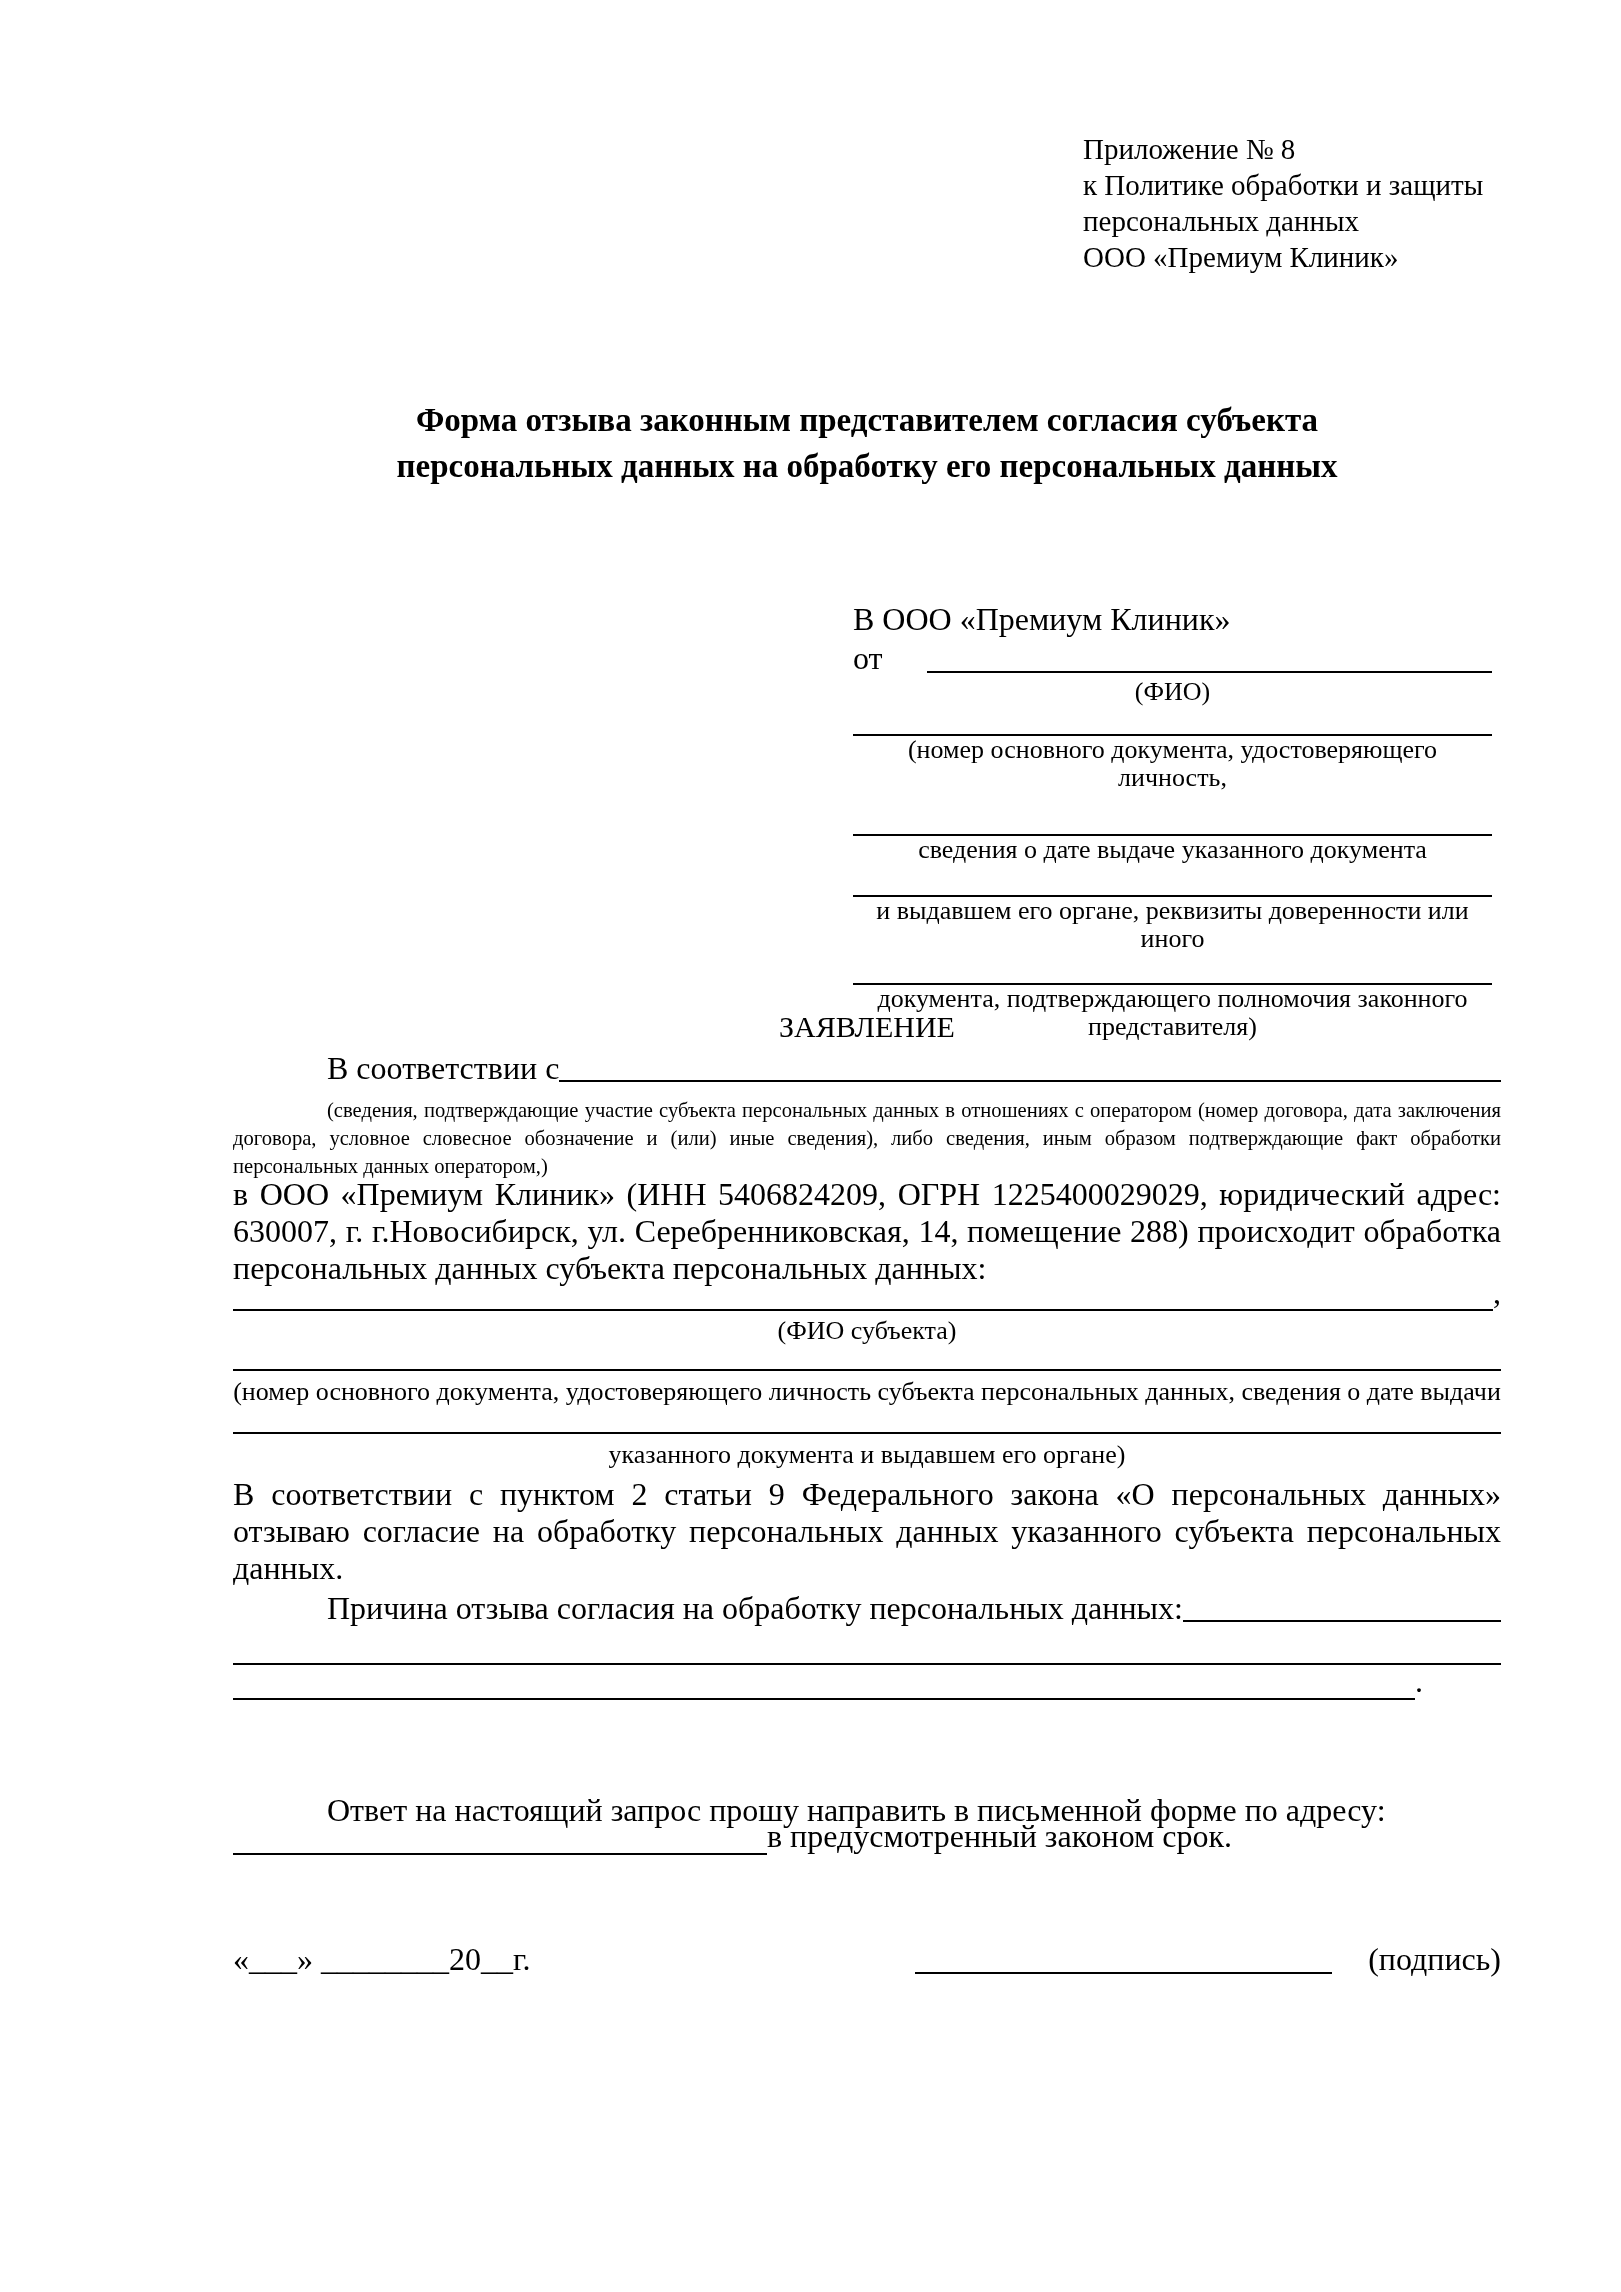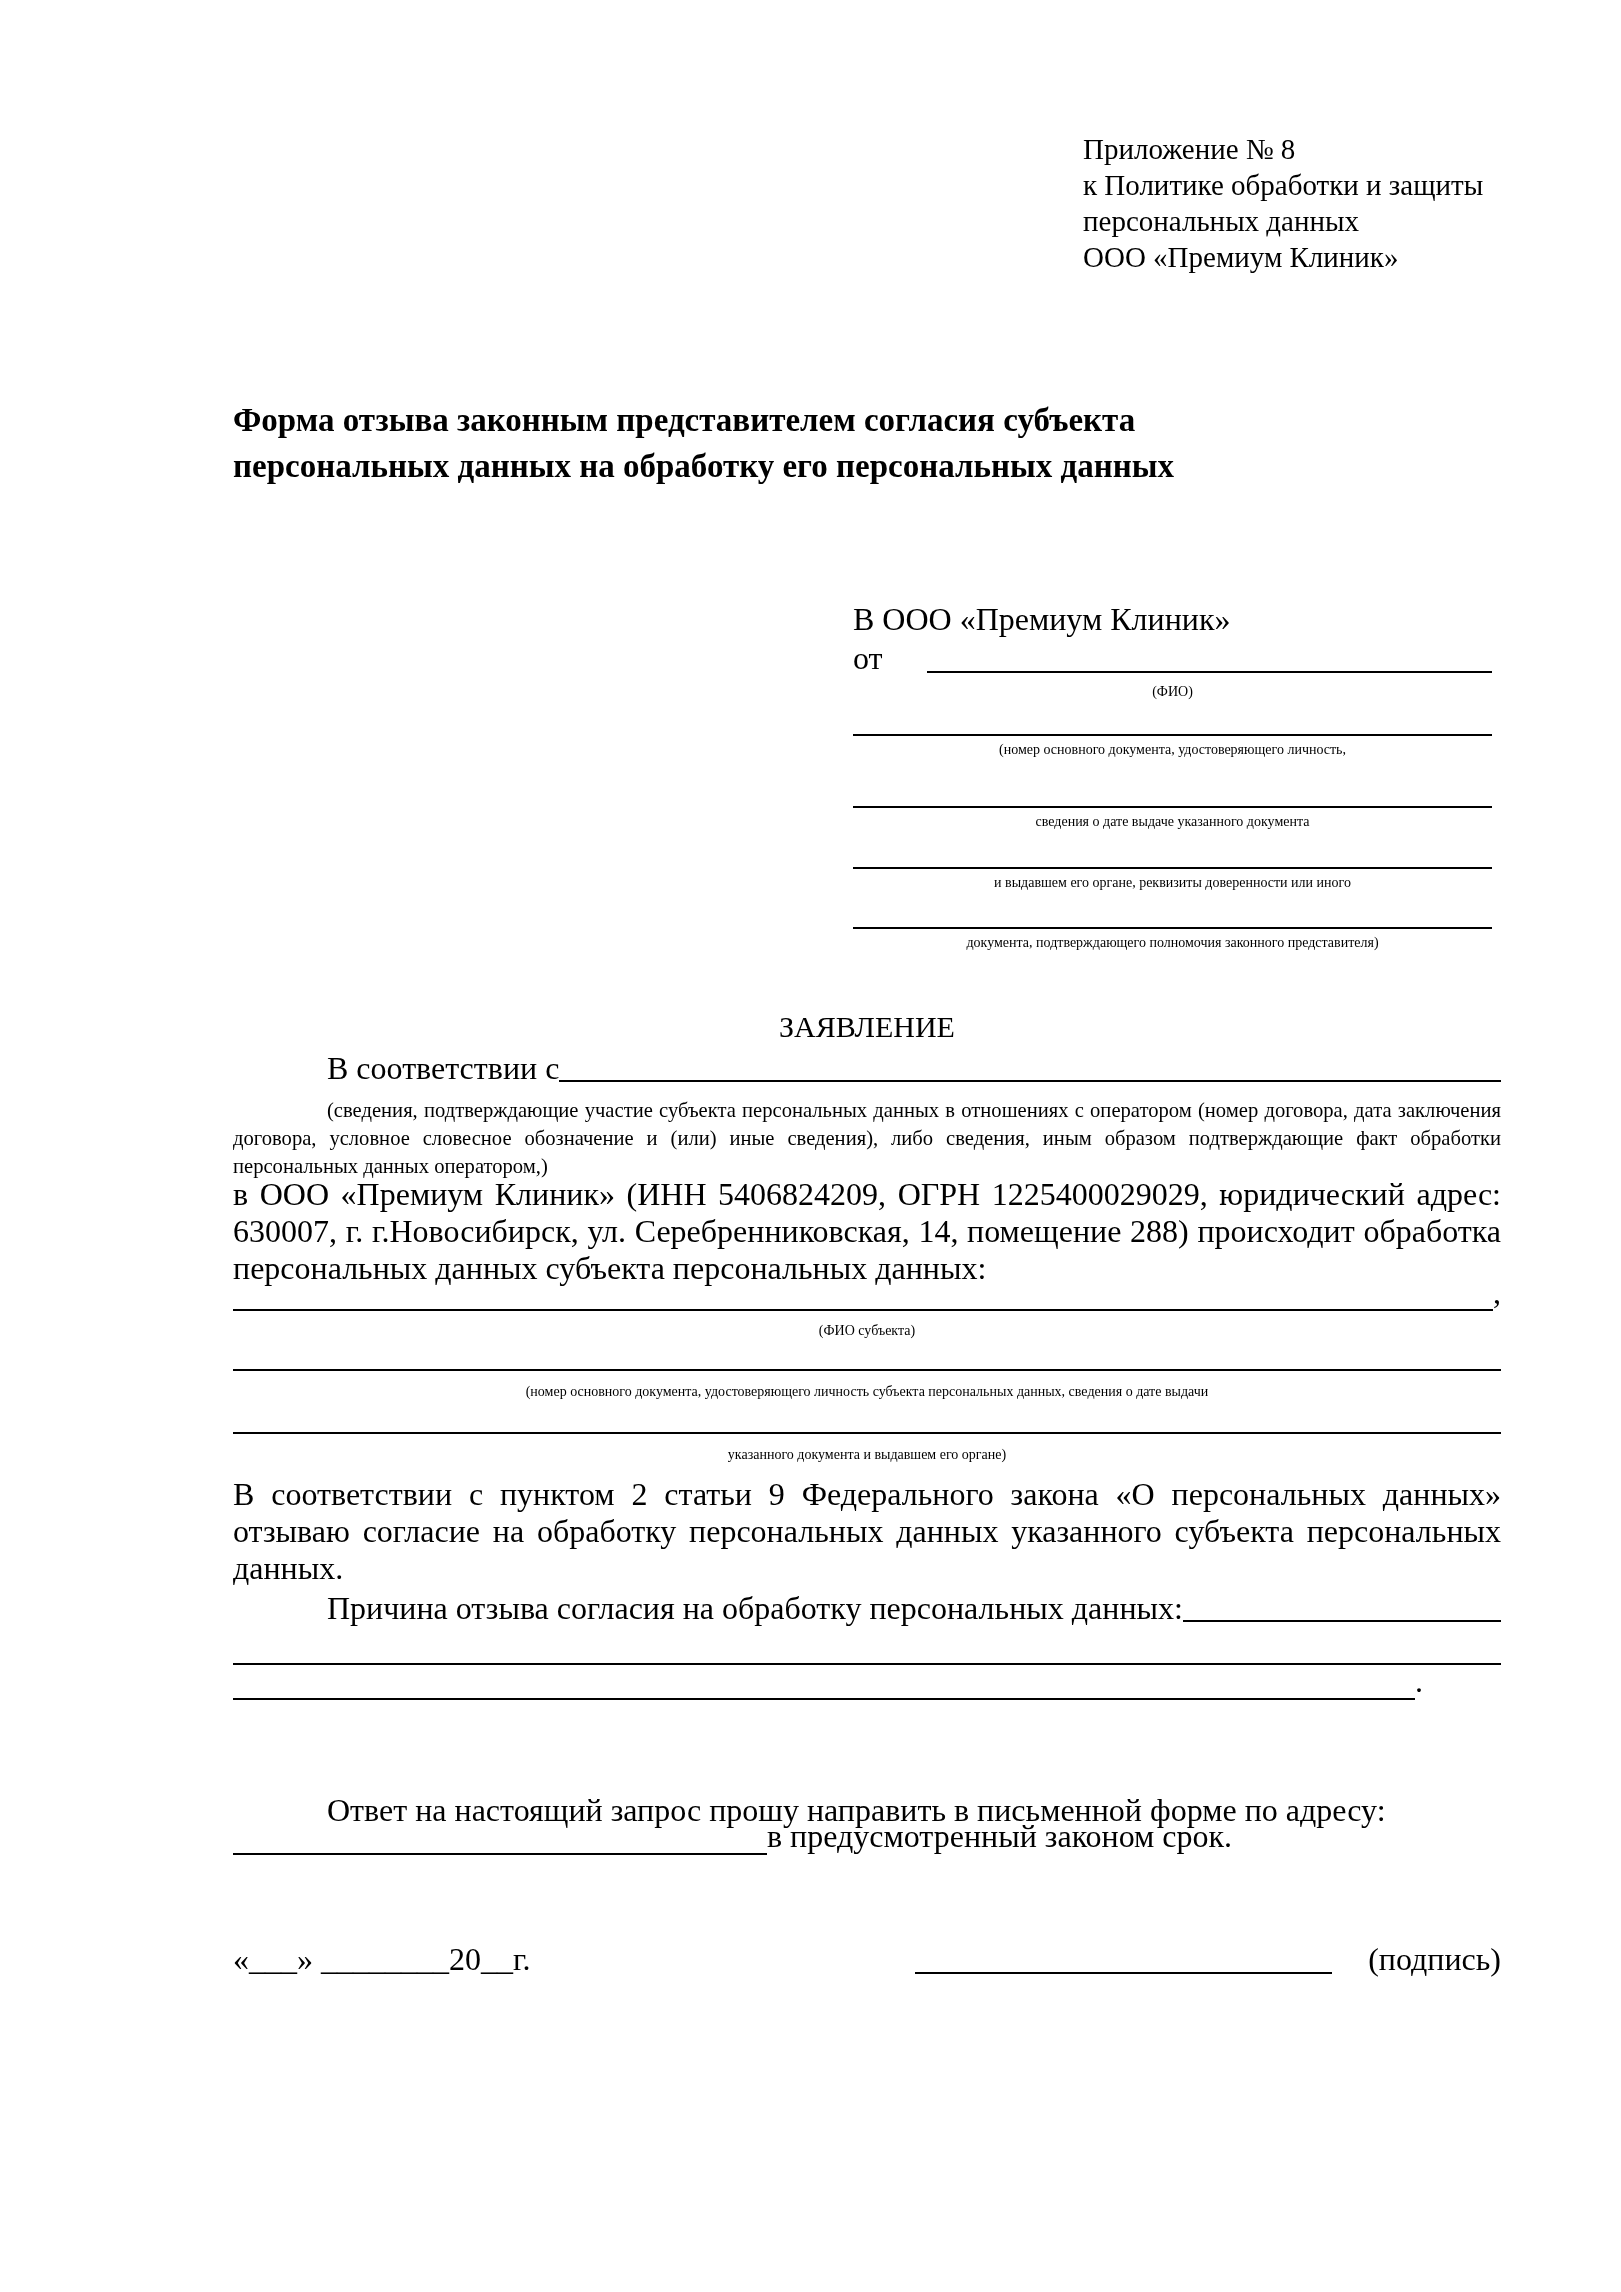--- a/index.html
+++ b/index.html
@@ -5,27 +5,27 @@
   html,body{margin:0;padding:0;background:#ffffff;}
   .page{
     position:relative;width:1621px;height:2293px;background:#ffffff;
     color:#000;font-family:"Liberation Serif","DejaVu Serif",serif;
     overflow:hidden;
   }
   .abs{position:absolute;}
   
   .annex{left:1083px;top:131px;font-size:29px;line-height:36px;}
   
-  .title{left:233px;top:397px;width:1268px;font-weight:bold;
+  .title{left:233px;top:397px;width:1268px;text-align:center;font-weight:bold;
          font-size:33px;line-height:46px;}
   
   .addr{left:853px;top:600px;width:639px;font-size:32px;line-height:39px;}
   .row{display:flex;gap:44px;}
   .fill{flex:1;border-bottom:2.9px solid #000;margin-bottom:4.9px;}
-  .cap{font-size:14px;line-height:28px;text-align:center;}
+  .cap{font-size:26px;line-height:28px;text-align:center;}
   .blank{border-bottom:2.9px solid #000;}
   .addr .b1{height:28px;}
   .addr .b2{height:42px;}
   .addr .b3{height:31px;}
   .addr .b4{height:30px;}
   
   .main{position:absolute;left:233px;top:0;width:1268px;height:2293px;}
   .main>div{position:absolute;left:0;width:1268px;}
   .heading{top:1010px;text-align:center;font-size:30px;}
   .body-t{font-size:32px;line-height:37px;}

